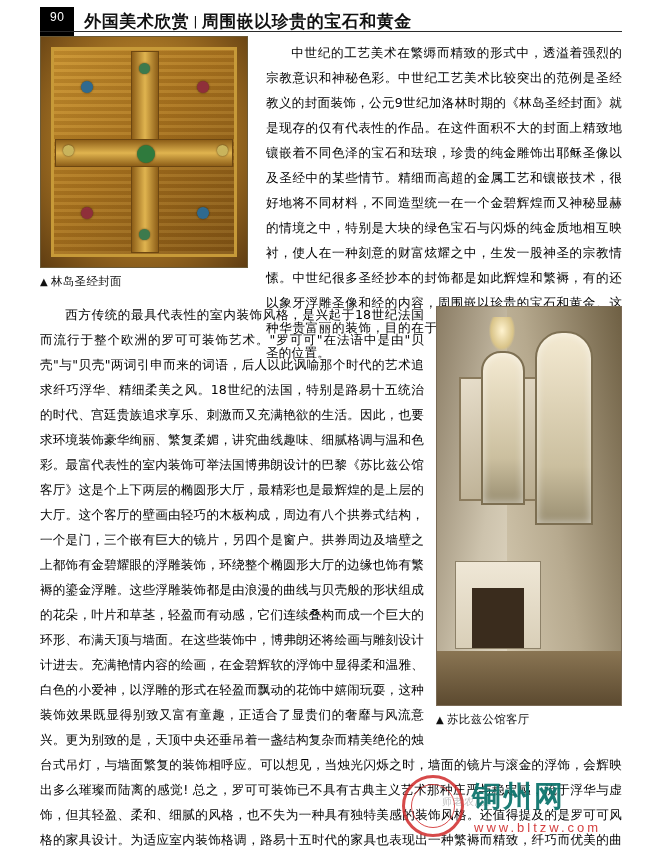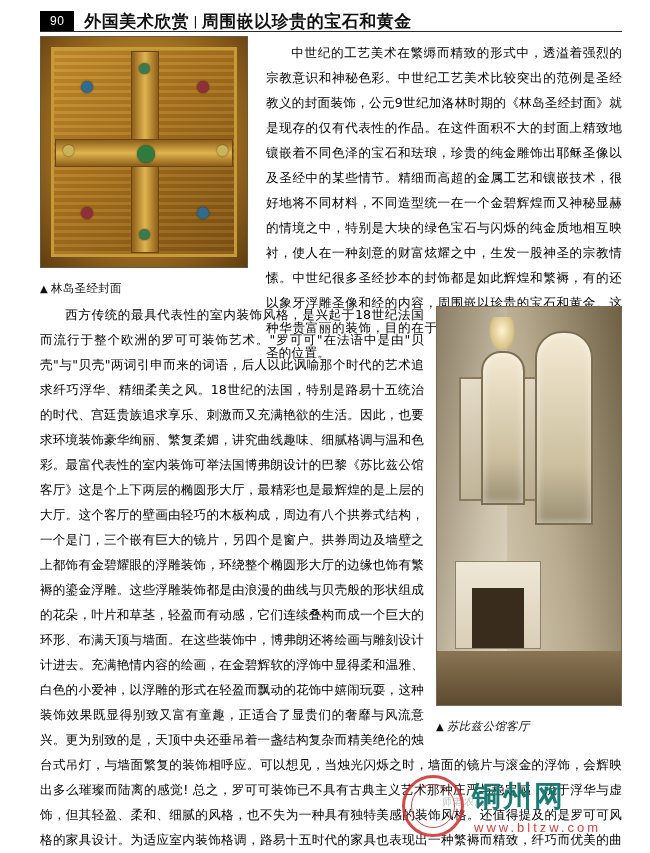--- a/index.html
+++ b/index.html
@@ -23,21 +23,21 @@
     right: 28px;
     height: 22px;
     display: flex;
     align-items: center;
   }
   .page-num-box {
     background: #000000;
     color: #ffffff;
     font-size: 12px;
     line-height: 18px;
-    padding: 1px 10px 1px 10px;
+    padding: 1px 10px 10px 10px;
     letter-spacing: 0.5px;
     font-family: "Liberation Sans", sans-serif;
   }
   .header-title {
     margin-left: 10px;
     font-size: 17px;
     color: #111111;
     font-weight: bold;
     letter-spacing: 0.5px;
     font-family: "DejaVu Sans", sans-serif;
@@ -113,21 +113,21 @@
     margin-top: -13px;
     background: linear-gradient(0deg,#8d5e18,#e0b44f,#8d5e18);
     border: 1px solid #6d4711;
   }
   .gem {
     position: absolute;
     border-radius: 50%;
     box-shadow: 0 0 2px rgba(0,0,0,0.6);
   }
   .fig-caption {
-    margin-top: 13px;
+    margin-top: 6px;
     font-size: 11.5px;
     color: #111;
     font-family: "DejaVu Sans", sans-serif;
     letter-spacing: 0.3px;
   }
   .tri {
     display: inline-block;
     margin-right: 3px;
     font-size: 10px;
   }
@@ -154,21 +154,20 @@
 
   
   .block-bottom {
     position: relative;
     margin-top: 8px;
   }
   .fig-right {
     float: right;
     width: 186px;
     margin: 4px 0 4px 12px;
-    font-style: italic;
   }
   .fig-right .frame {
     width: 186px;
     height: 400px;
     border: 1px solid #7a6a55;
     box-sizing: border-box;
     position: relative;
     overflow: hidden;
     background: linear-gradient(180deg,#c8c0ae 0%, #b9ad97 40%, #9e9078 100%);
   }

